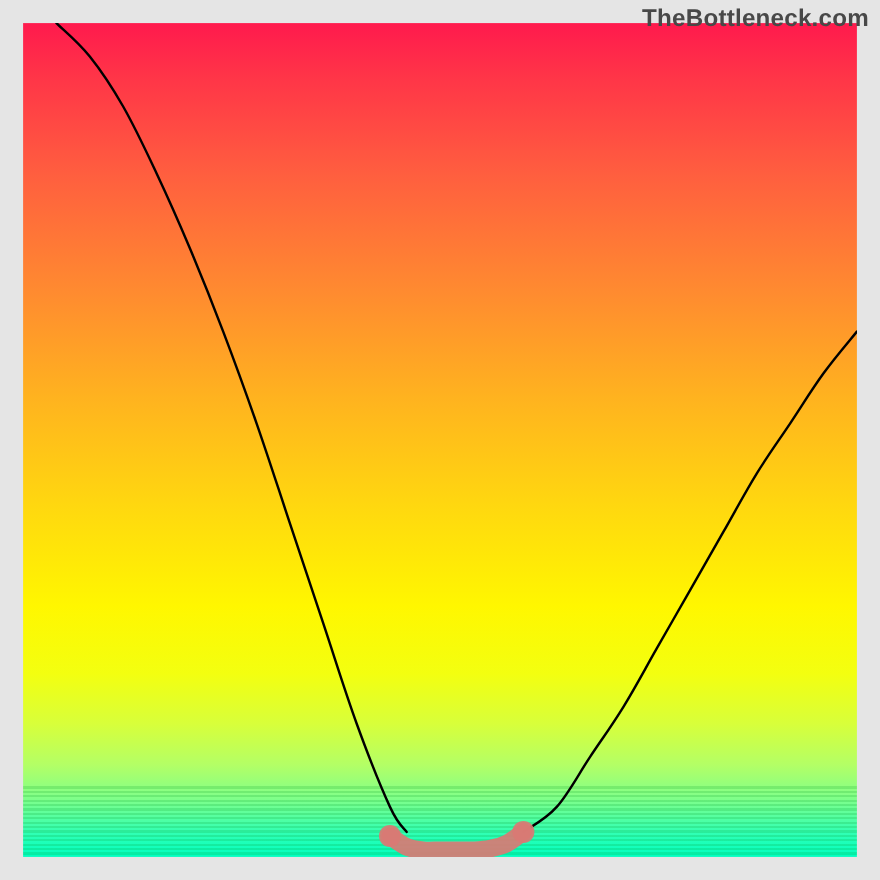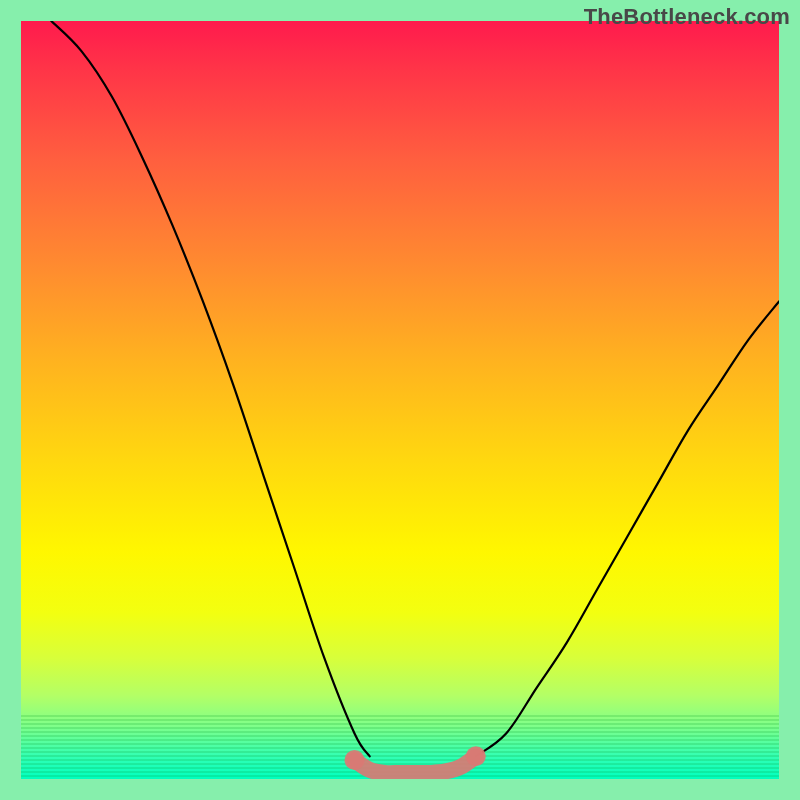--- a/index.html
+++ b/index.html
@@ -8,21 +8,21 @@
     width: 800px;
     height: 800px;
     background: #000;
     overflow: hidden;
     font-family: Arial, Helvetica, sans-serif;
   }
   .frame {
     position: relative;
     width: 800px;
     height: 800px;
-    background: #86efac;
+    background: #e5e5e5;
   }
   .watermark {
     position: absolute;
     top: 4px;
     right: 10px;
     color: #484848;
     font-size: 22px;
     font-weight: 600;
     letter-spacing: 0.2px;
     z-index: 10;

